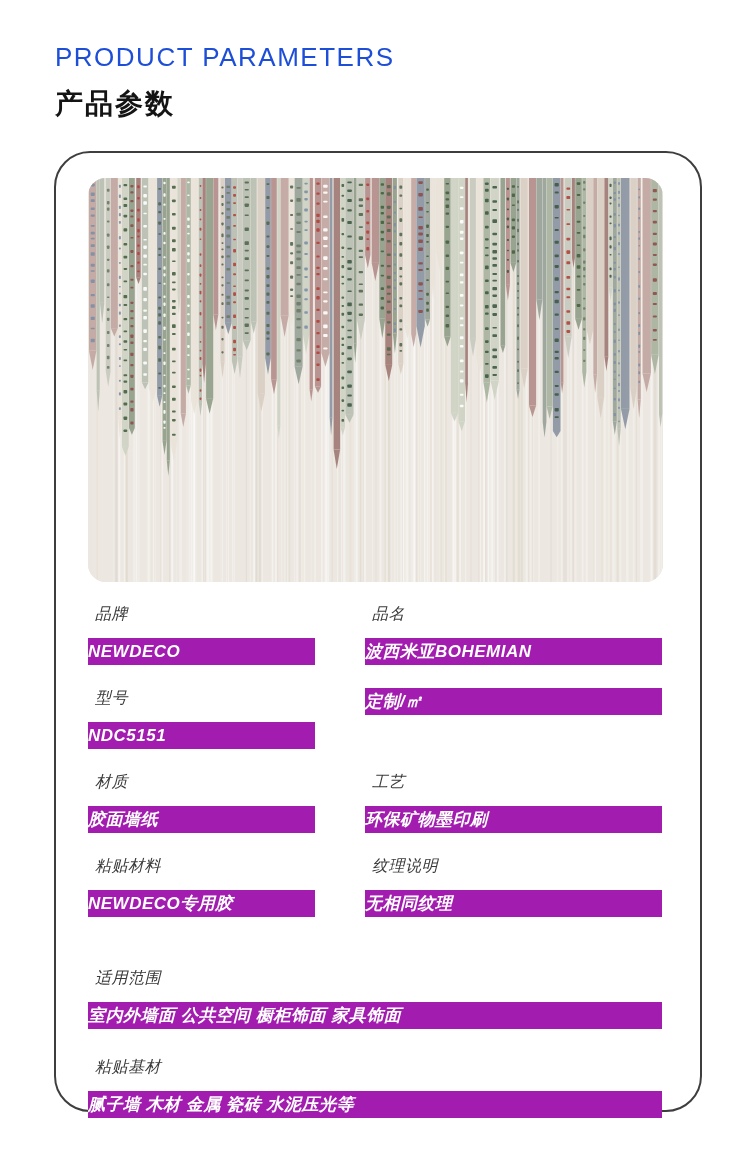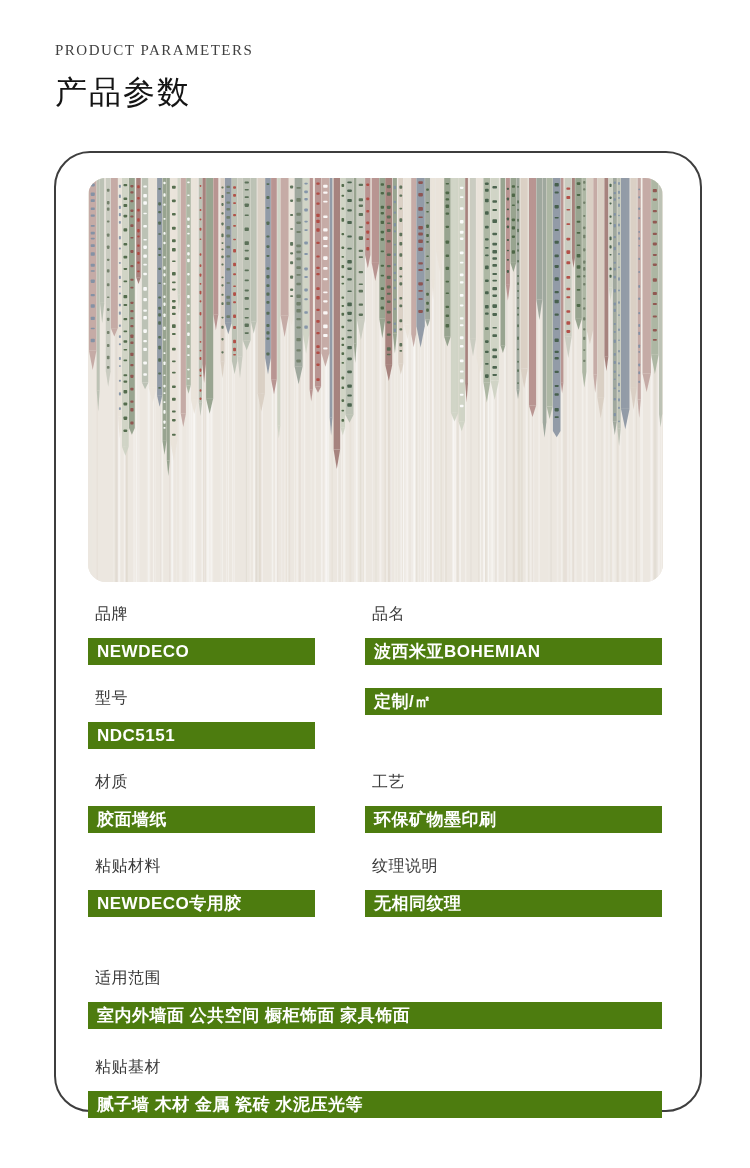--- a/index.html
+++ b/index.html
@@ -5,30 +5,29 @@
   * { margin:0; padding:0; box-sizing:border-box; }
   html,body { width:750px; height:1168px; }
   body {
     background:#ffffff;
     font-family:"Liberation Sans","DejaVu Sans",sans-serif;
     position:relative;
     overflow:hidden;
   }
   .header { position:absolute; left:55px; top:42px; }
   .title-en {
-    font-size:15px;
-    color:#404040;
+    font-size:26px;
+    color:#1d4ed8;
     letter-spacing:1.5px;
     font-weight:400;
-    font-family:Liberation Serif, serif;
   }
   .title-zh {
-    font-size:32px;
+    font-size:28px;
     color:#141414;
-    font-weight:normal;
+    font-weight:bold;
     letter-spacing:2px;
     margin-top:12px;
   }
   .card {
     position:absolute;
     left:54px; top:151px;
     width:648px; height:961px;
     border:2px solid #3e3e3e;
     border-radius:36px;
     padding:25px 0 0 32px;
@@ -41,39 +40,38 @@
     display:block;
     background:#ece7e0;
   }
   .fields {
     margin-top:22px;
     width:574px;
     display:grid;
     grid-template-columns:227px 297px;
     column-gap:50px;
   }
-  .field { margin-bottom:23px; }
+  .field { margin-bottom:23px;font-style:italic; }
   .field.full { grid-column:1 / -1; }
   .field.full-first { margin-top:28px; }
   .field.full-last { margin-top:5px; margin-bottom:8px; }
   .field-label {
     font-size:16px;
     color:#3a3a3a;
     padding-left:7px;
     margin-bottom:13px;
     letter-spacing:0.5px;
   }
   .field-bar {
     height:27px;
     line-height:27px;
-    background:#4d7c0f;
+    background:#a21caf;
     color:#ffffff;
     font-size:17px;
     font-weight:600;
-    padding-left:9px;
     letter-spacing:0.5px;
     white-space:nowrap;
     overflow:hidden;
   }
 </style>
 </head>
 <body>
 
 <div class="page">
 

